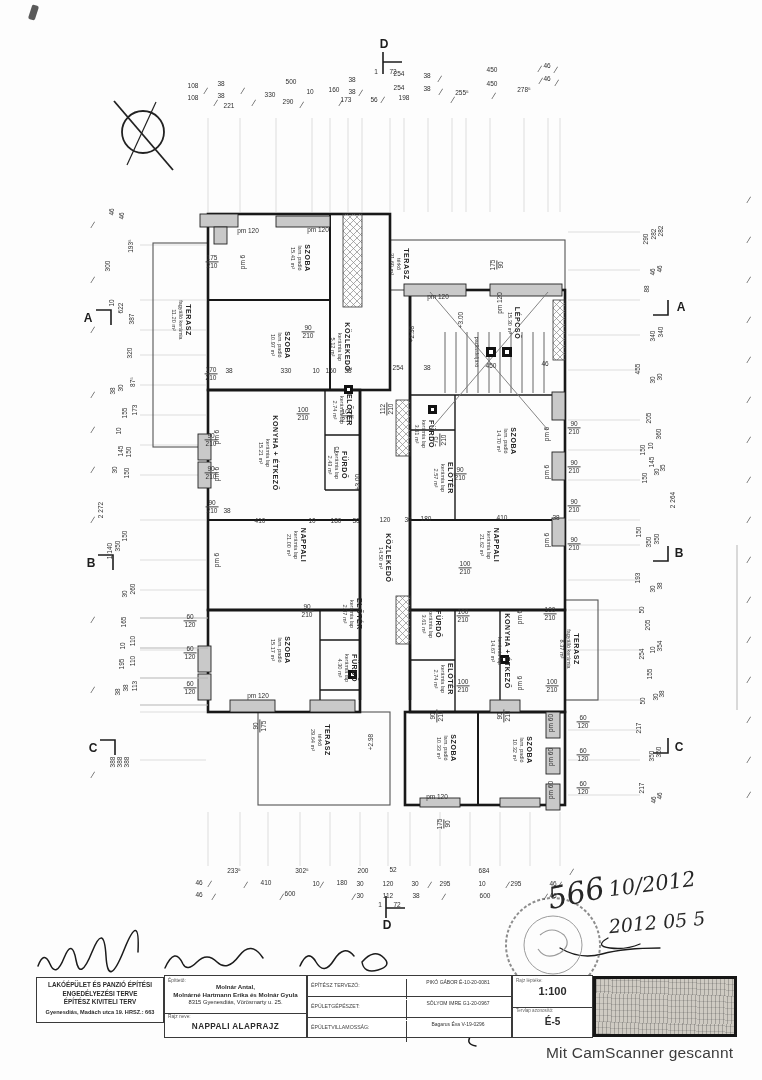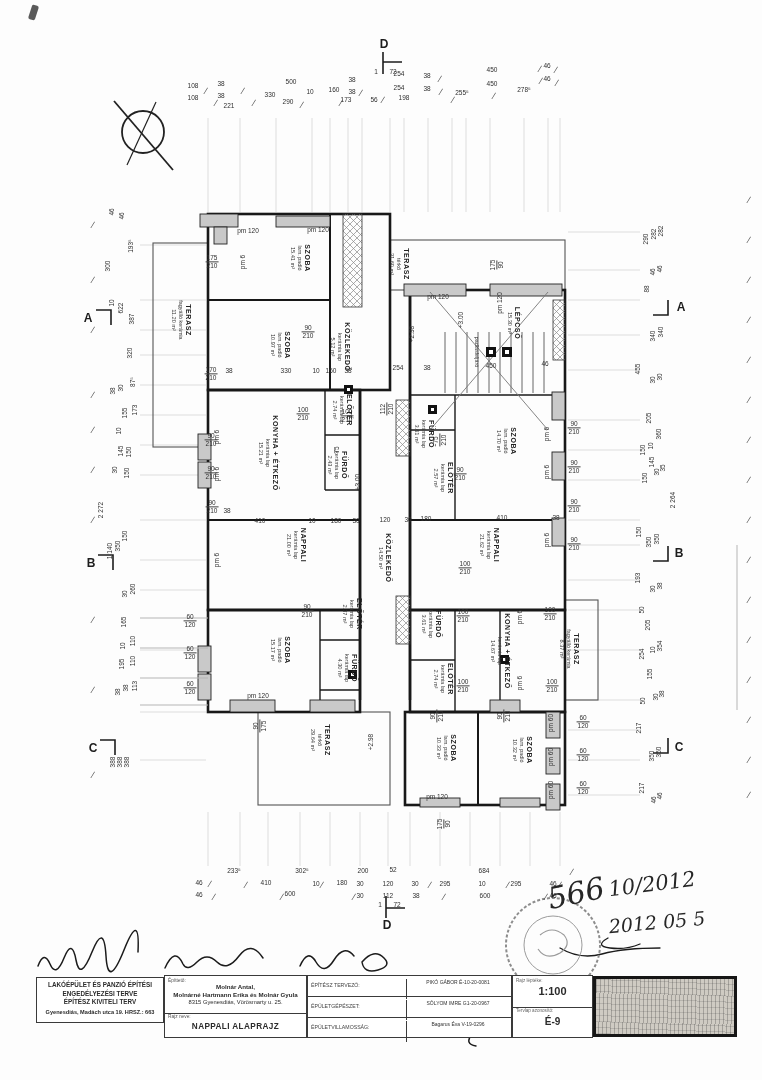--- a/index.html
+++ b/index.html
@@ -796,19 +796,20 @@
       </div>
     </div>
 
   <div class="box tb tb5">
     <div class="s1">
       <span class="lbl">Rajz léptéke:</span>
       <div class="scale">1:100</div>
     </div>
     <div class="s2">
       <span class="lbl">Tervlap azonosító:</span>
-      <div class="sheet">É-9</div>
+      <div class="sheet">É-5</div>
     </div>
   </div>
 
   <div class="box stamp-box"></div>
 
+  <div class="caption">Mit CamScanner gescannt</div>
 </div>
 
 </body></html>

